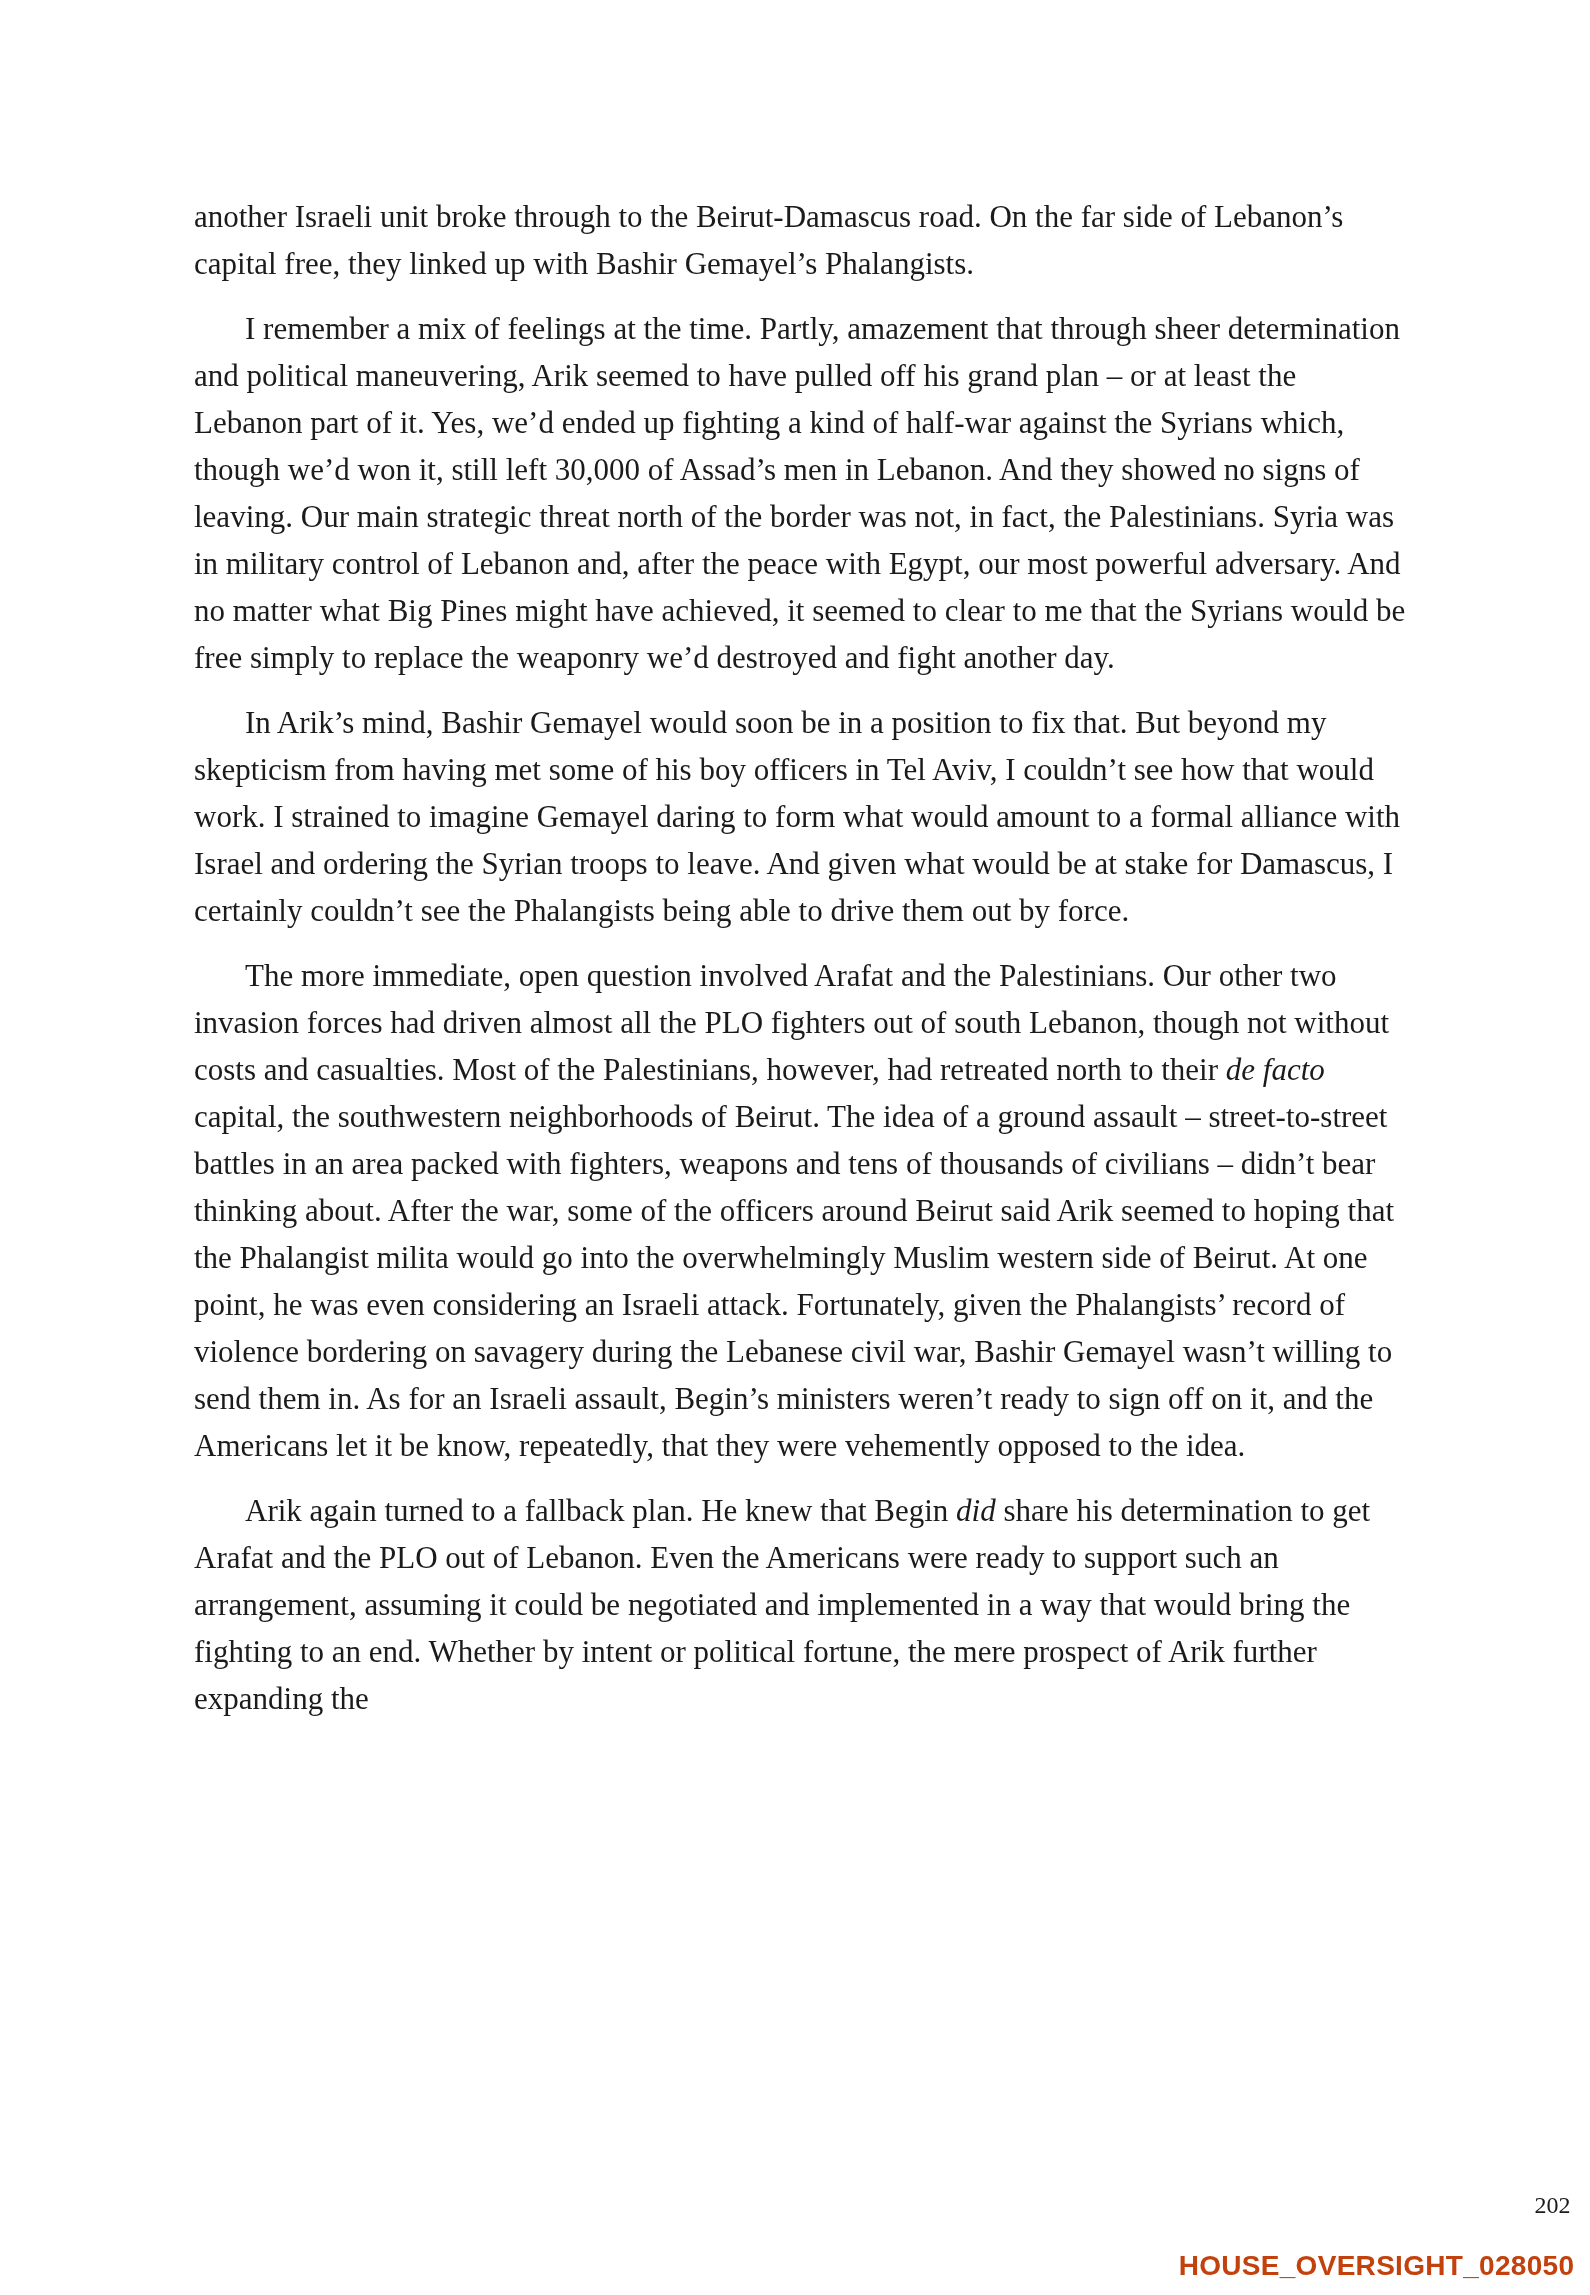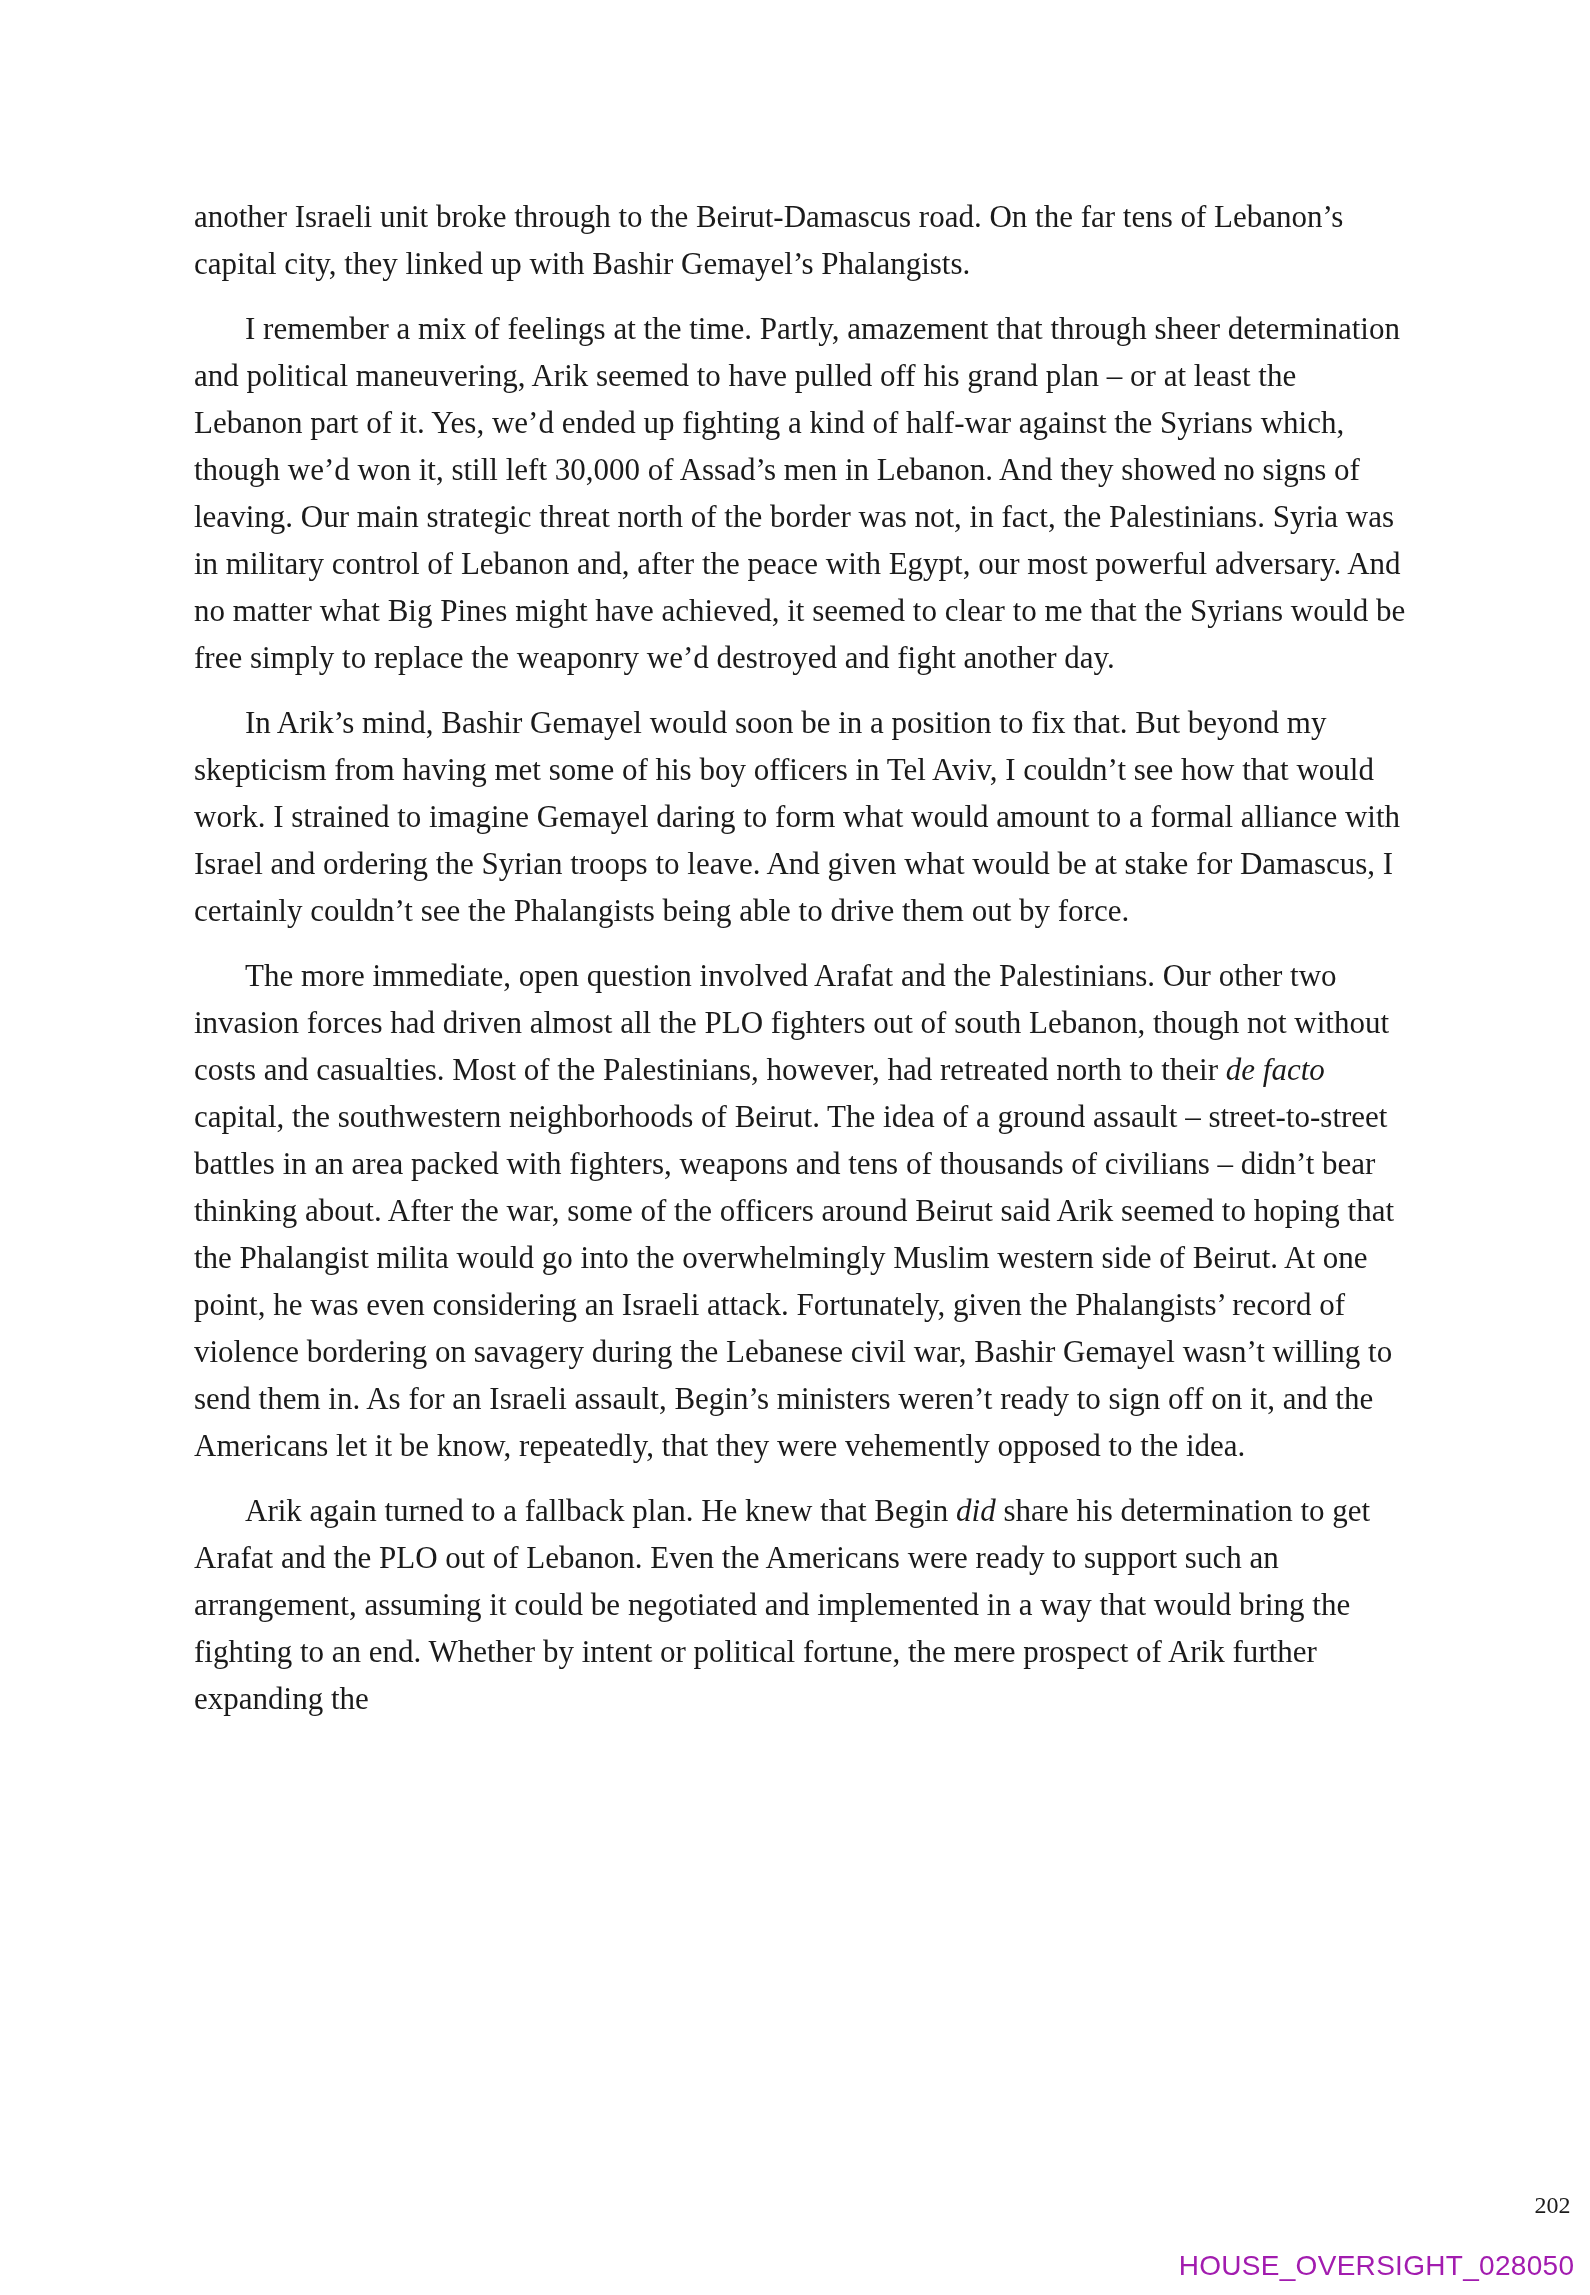--- a/index.html
+++ b/index.html
@@ -46,33 +46,34 @@
     font-family: "Liberation Serif", serif;
     color: #1b1b1b;
   }
   .bates-stamp {
     position: absolute;
     top: 2250px;
     right: 16.7px;
     font-size: 28px;
     line-height: 32px;
     font-family: "Liberation Sans", sans-serif;
-    color: #a21caf;
+    color: #c2410c;
     letter-spacing: 0.3px;
+    font-weight: bold;
   }
 </style>
 </head>
 <body>
 
 <div class="page">
 
   <main class="text-block">
 
     <p>
-      <span>another Israeli unit broke through to the Beirut-Damascus road. On the far tens of Lebanon’s capital city, they linked up with Bashir Gemayel’s Phalangists.</span>
+      <span>another Israeli unit broke through to the Beirut-Damascus road. On the far side of Lebanon’s capital free, they linked up with Bashir Gemayel’s Phalangists.</span>
     </p>
 
     <p class="indent">
       <span>I remember a mix of feelings at the time. Partly, amazement that through sheer determination and political maneuvering, Arik seemed to have pulled off his grand plan – or at least the Lebanon part of it. Yes, we’d ended up fighting a kind of half-war against the Syrians which, though we’d won it, still left 30,000 of Assad’s men in Lebanon. And they showed no signs of leaving. Our main strategic threat north of the border was not, in fact, the Palestinians. Syria was in military control of Lebanon and, after the peace with Egypt, our most powerful adversary. And no matter what Big Pines might have achieved, it seemed to clear to me that the Syrians would be free simply to replace the weaponry we’d destroyed and fight another day.</span>
     </p>
 
     <p class="indent">
       <span>In Arik’s mind, Bashir Gemayel would soon be in a position to fix that. But beyond my skepticism from having met some of his boy officers in Tel Aviv, I couldn’t see how that would work. I strained to imagine Gemayel daring to form what would amount to a formal alliance with Israel and ordering the Syrian troops to leave. And given what would be at stake for Damascus, I certainly couldn’t see the Phalangists being able to drive them out by force.</span>
     </p>
 

